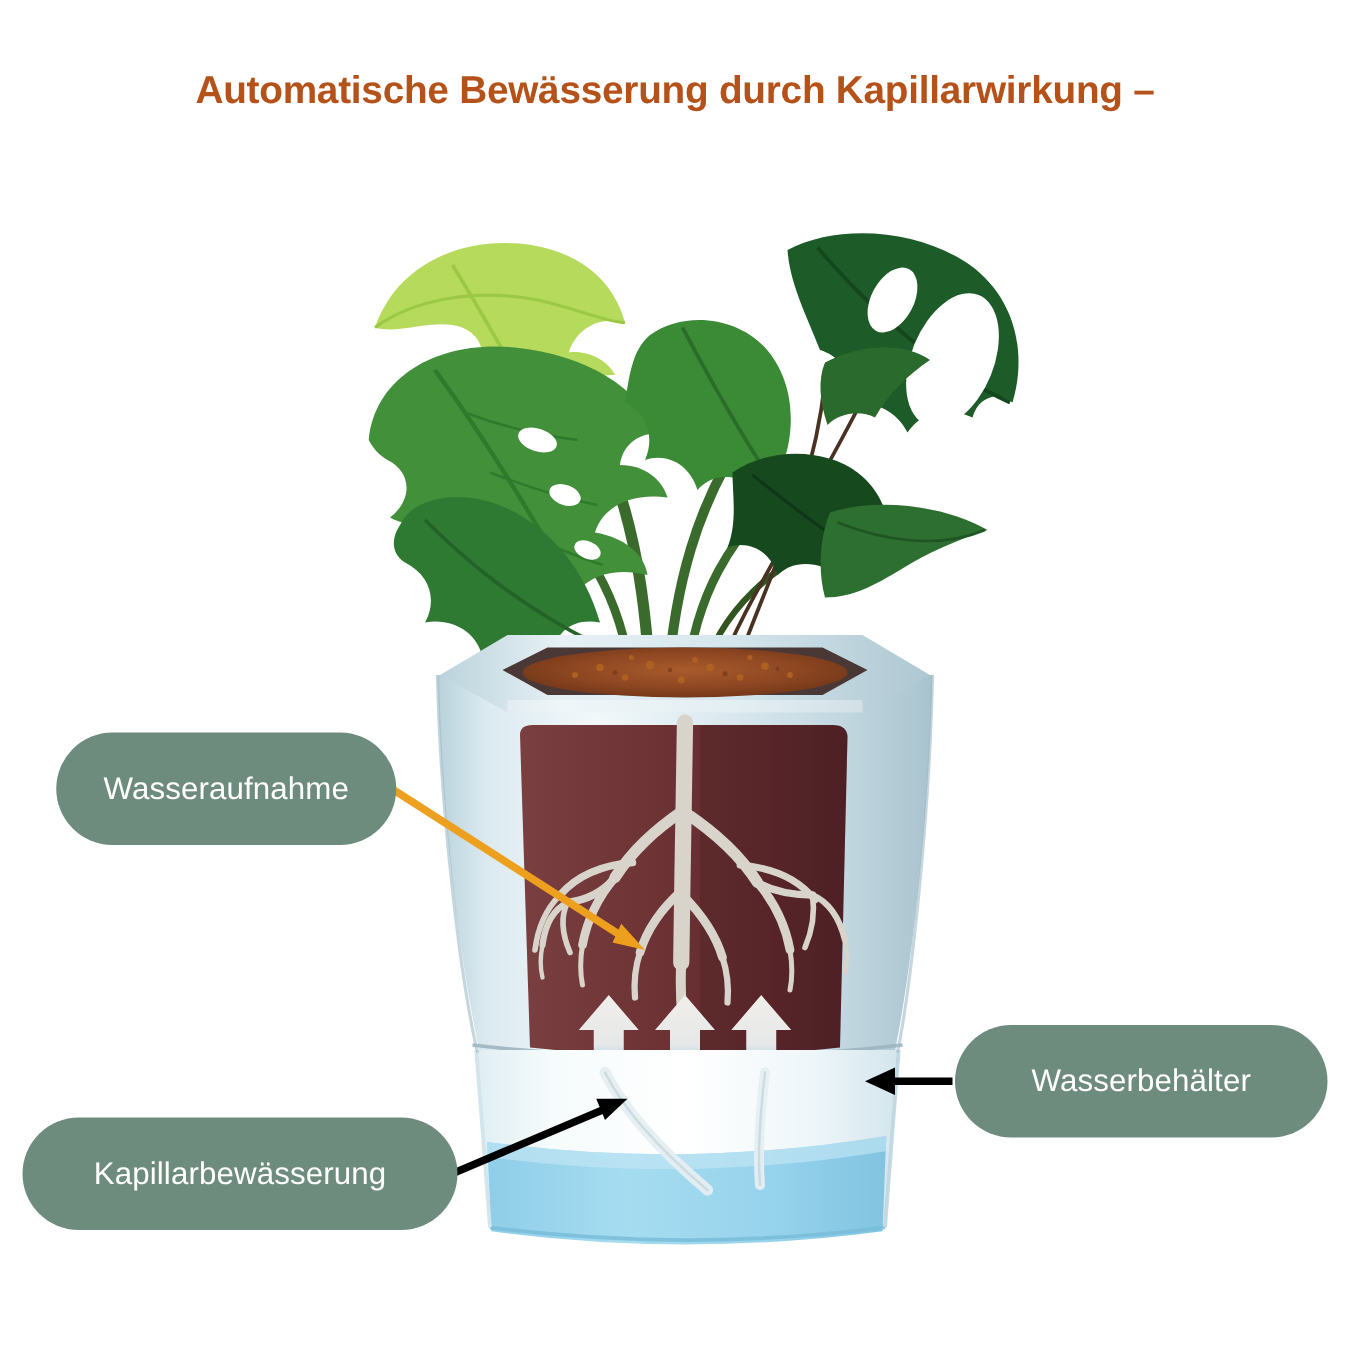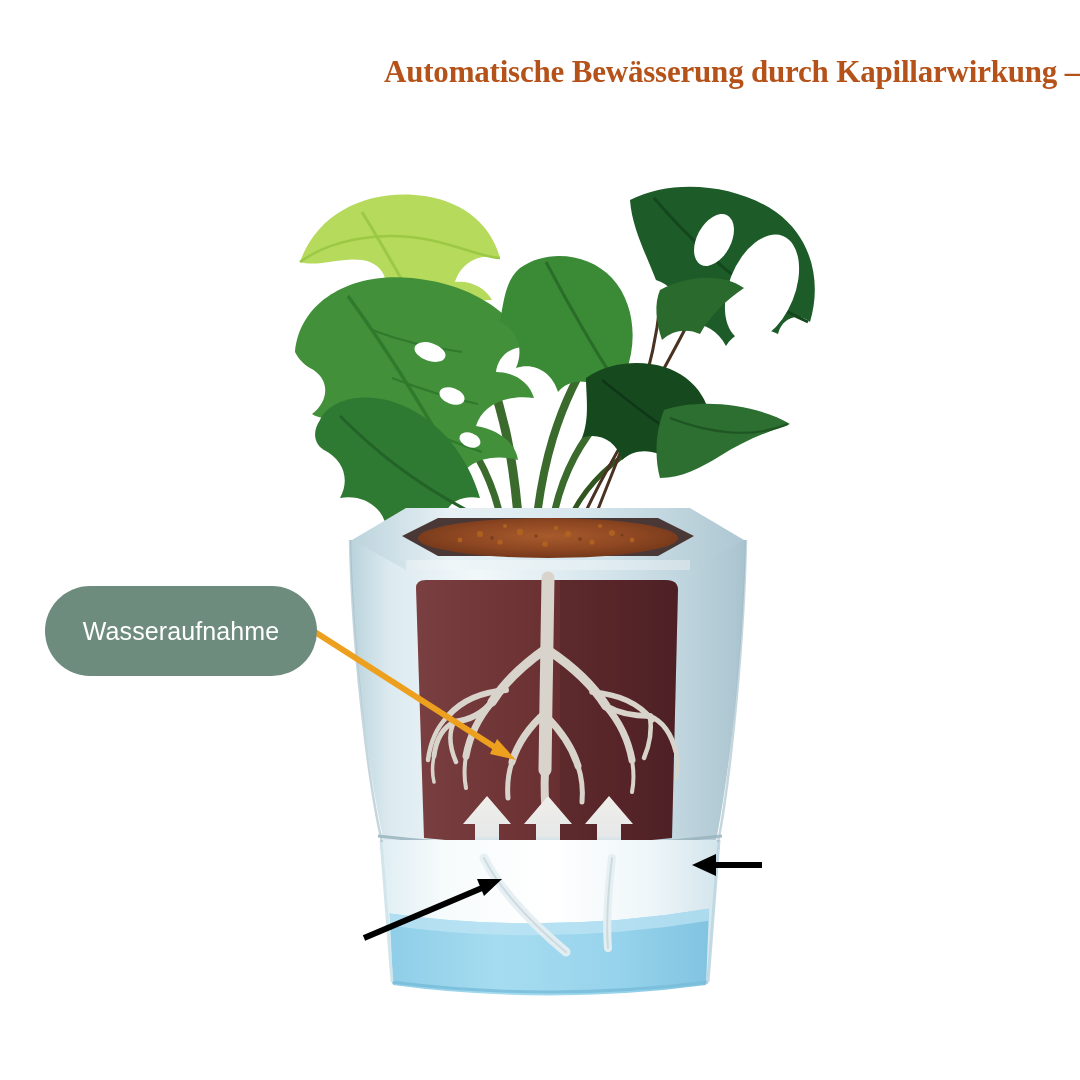--- a/index.html
+++ b/index.html
@@ -15,22 +15,21 @@
     overflow: hidden;
     font-family: "Liberation Sans", sans-serif;
   }
 
   
   #title-block {
     position: absolute;
     left: 0;
     top: 50px;
     width: 1080px;
-    text-align: right;
-    font-family: Liberation Serif, serif;
+    text-align: center;
   }
   .title-line {
     display: block;
     color: #b5521a;
     font-weight: bold;
     font-size: 31px;
     line-height: 43px;
     letter-spacing: -0.2px;
     white-space: nowrap;
   }
@@ -345,15 +344,21 @@
         <line x1="762" y1="865" x2="712" y2="865" stroke="#000000" stroke-width="6"></line>
         <path d="M692,865 L716,854 L716,876 Z" fill="#000000"></path>
       </g>
     </g>
   </svg>
 
   <div class="pill" id="pill-wasseraufnahme" style="background: rgb(110, 140, 125); color: rgb(255, 255, 255);">
     <span>Wasseraufnahme</span>
   </div>
 
-
+  <div class="pill" id="pill-kapillar" style="background: rgb(110, 140, 125); color: rgb(255, 255, 255);">
+    <span>Kapillarbewässerung</span>
+  </div>
+
+  <div class="pill" id="pill-wasserbehaelter" style="background: rgb(110, 140, 125); color: rgb(255, 255, 255);">
+    <span>Wasserbehälter</span>
+  </div>
 
 </div>
 
 </body></html>

